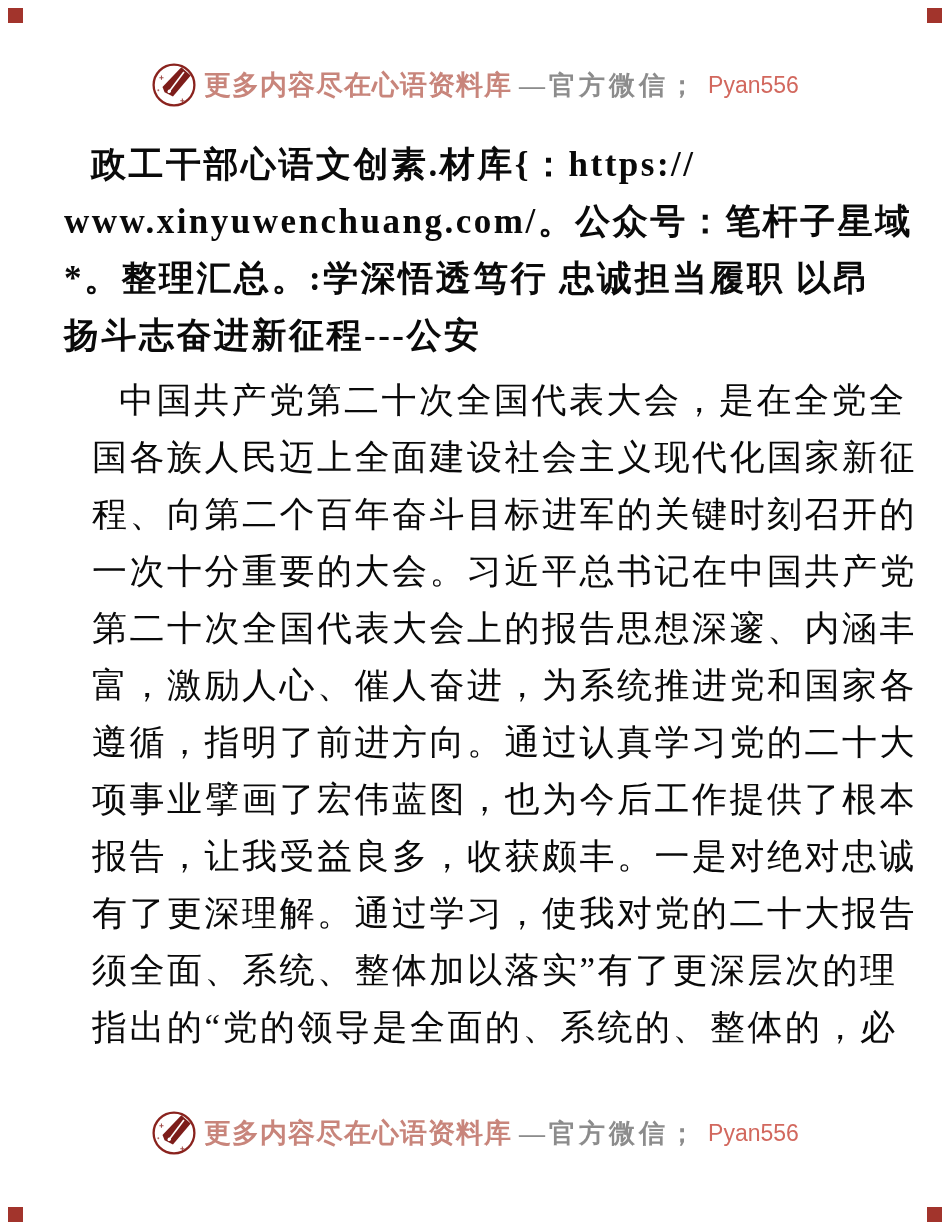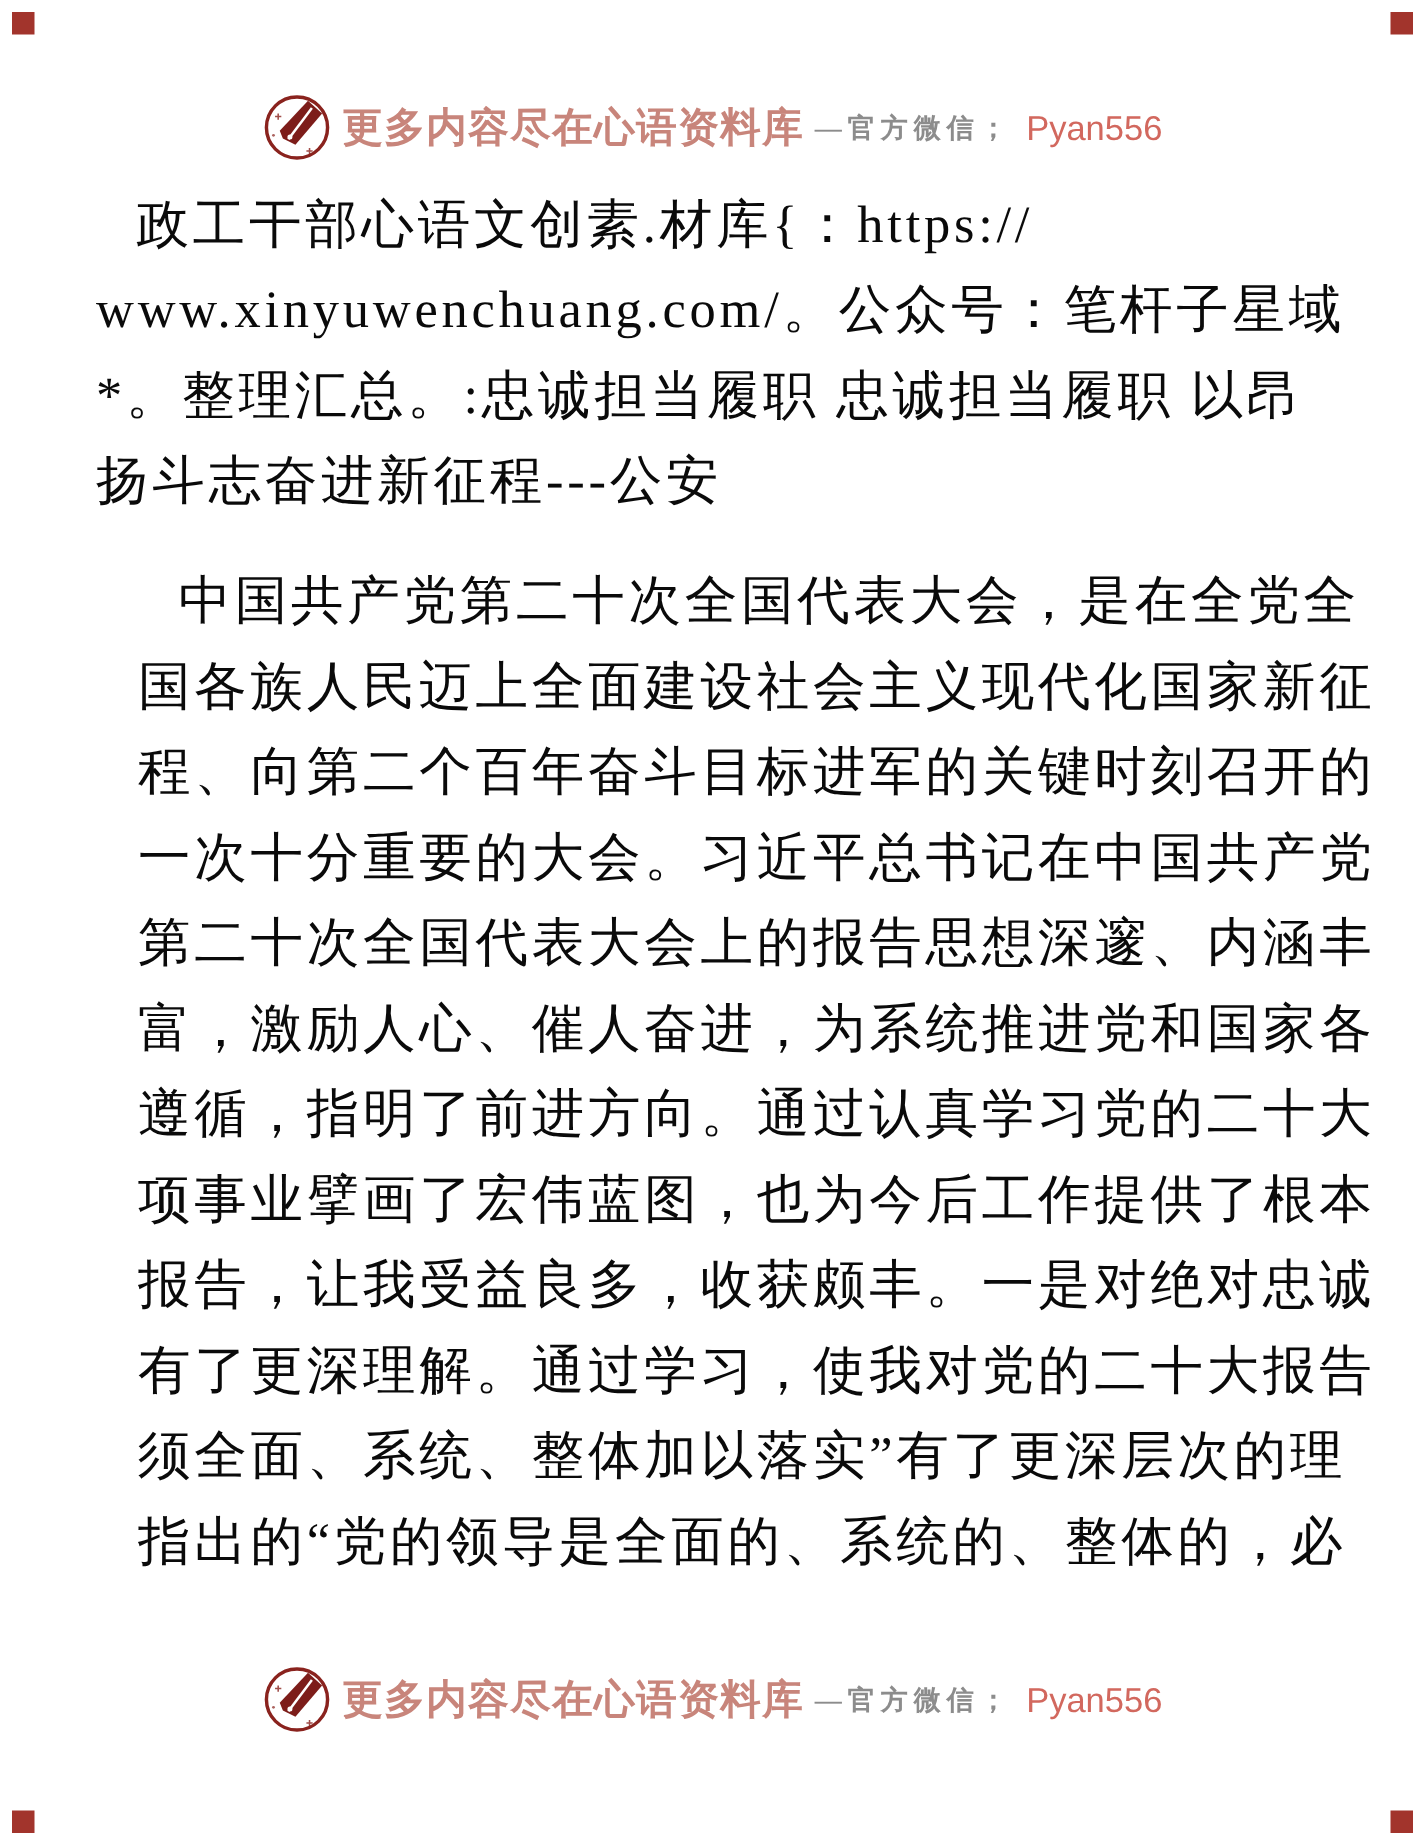--- a/index.html
+++ b/index.html
@@ -42,42 +42,42 @@
 
   .banner .logo { width: 46px; height: 46px; flex: 0 0 auto; }
 
   .brand-text {
     font-size: 27px;
     font-weight: 600;
     letter-spacing: 1px;
     color: #c8857b;
   }
   .brand-label {
-    font-size: 18px;
+    font-size: 26px;
     font-weight: 600;
     letter-spacing: 4px;
     color: #8c8c8c;
   }
   .brand-id {
     font-family: "Liberation Sans", sans-serif;
     font-size: 23px;
     color: #d2685e;
     margin-left: 2px;
   }
 
   
   .doc-block {
     position: absolute;
     left: 64px;
     right: 58px;
     color: #0a0a0a;
     font-size: 35px;
     letter-spacing: 2.5px;
   }
-  .doc-title { top: 121px; }
+  .doc-title { top: 136px; font-weight: bold; }
   .doc-body  { top: 372px; margin-left: 28px; }
 
   .doc-line {
     height: 57px;
     line-height: 57px;
     white-space: nowrap;
   }
   .indent-1 { padding-left: 27px; }
 </style>
 </head>
@@ -101,21 +101,21 @@
       <circle cx="7" cy="27" r="0.9" fill="#8a231e" opacity="0.7"></circle>
     </svg>
     <span class="brand-text">更多内容尽在心语资料库</span>
       <span class="brand-label">—官方微信；</span>
       <span class="brand-id">Pyan556</span>
   </div>
 
   <div class="doc-block doc-title">
     <div class="doc-line indent-1">政工干部心语文创素.材库{：https://</div>
     <div class="doc-line">www.xinyuwenchuang.com/。公众号：笔杆子星域</div>
-    <div class="doc-line">*。整理汇总。:忠诚担当履职 忠诚担当履职 以昂</div>
+    <div class="doc-line">*。整理汇总。:学深悟透笃行 忠诚担当履职 以昂</div>
     <div class="doc-line">扬斗志奋进新征程---公安</div>
   </div>
 
   <div class="doc-block doc-body">
     <div class="doc-line indent-1">中国共产党第二十次全国代表大会，是在全党全</div>
     <div class="doc-line">国各族人民迈上全面建设社会主义现代化国家新征</div>
     <div class="doc-line">程、向第二个百年奋斗目标进军的关键时刻召开的</div>
     <div class="doc-line">一次十分重要的大会。习近平总书记在中国共产党</div>
     <div class="doc-line">第二十次全国代表大会上的报告思想深邃、内涵丰</div>
     <div class="doc-line">富，激励人心、催人奋进，为系统推进党和国家各</div>

